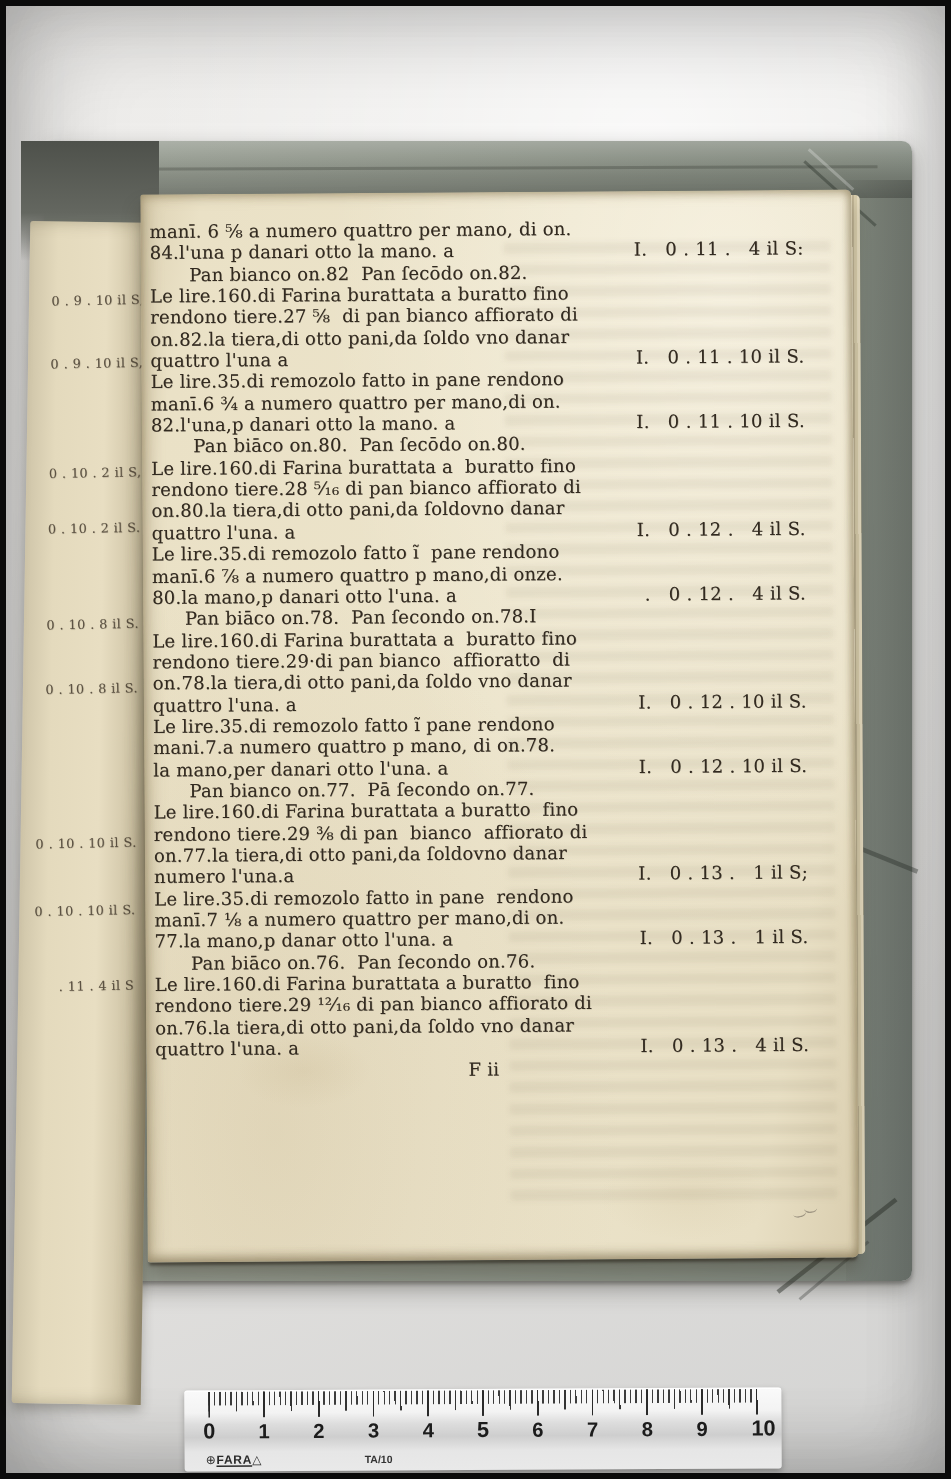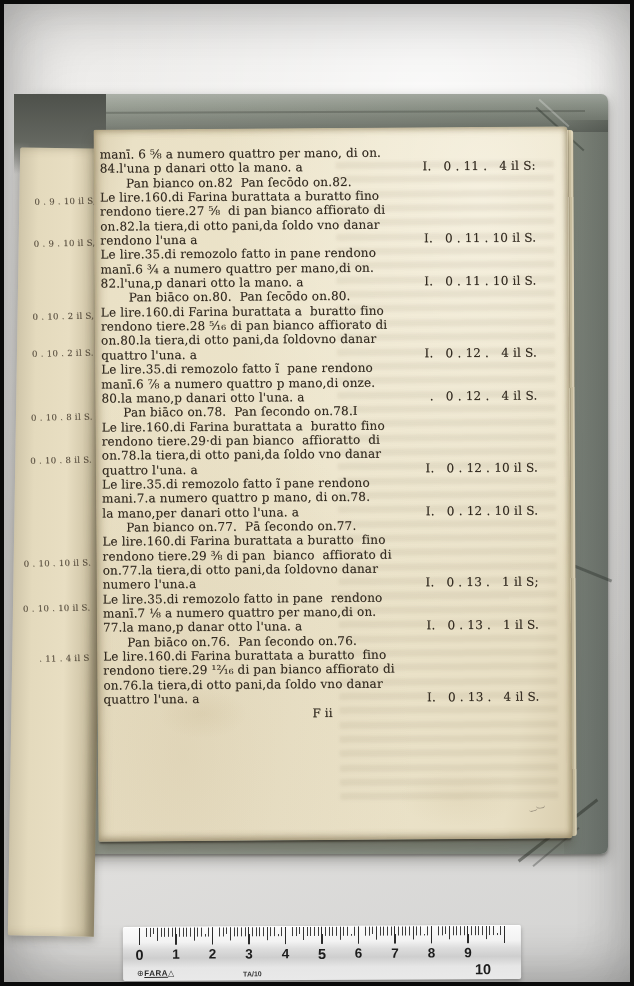--- a/index.html
+++ b/index.html
@@ -123,21 +123,21 @@
     <div class="bleed"></div>
     <div class="stain" style="left:60px;top:560px;width:90px;height:50px;background:radial-gradient(rgba(165,140,90,0.10),transparent 70%);"></div>
     <div class="stain" style="left:300px;top:640px;width:120px;height:60px;background:radial-gradient(rgba(165,140,90,0.08),transparent 70%);"></div>
     <div class="textblock" id="textblock">
         <div class="row body"><span>manī. 6 ⅝ a numero quattro per mano, di on.</span></div>
         <div class="row value"><span>84.l'una p danari otto la mano. a</span><span class="val">I.   0 . 11 .   4 il S:</span></div>
         <div class="row header"><span>Pan bianco on.82  Pan ſecōdo on.82.</span></div>
         <div class="row body"><span>Le lire.160.di Farina burattata a buratto fino</span></div>
         <div class="row body"><span>rendono tiere.27 ⅝  di pan bianco affiorato di</span></div>
         <div class="row body"><span>on.82.la tiera,di otto pani,da ſoldo vno danar</span></div>
-        <div class="row value"><span>rendono l'una a</span><span class="val">I.   0 . 11 . 10 il S.</span></div>
+        <div class="row value"><span>quattro l'una a</span><span class="val">I.   0 . 11 . 10 il S.</span></div>
         <div class="row body"><span>Le lire.35.di remozolo fatto in pane rendono</span></div>
         <div class="row body"><span>manī.6 ¾ a numero quattro per mano,di on.</span></div>
         <div class="row value"><span>82.l'una,p danari otto la mano. a</span><span class="val">I.   0 . 11 . 10 il S.</span></div>
         <div class="row header"><span>Pan biāco on.80.  Pan ſecōdo on.80.</span></div>
         <div class="row body"><span>Le lire.160.di Farina burattata a  buratto fino</span></div>
         <div class="row body"><span>rendono tiere.28 ⁵⁄₁₆ di pan bianco affiorato di</span></div>
         <div class="row body"><span>on.80.la tiera,di otto pani,da ſoldovno danar</span></div>
         <div class="row value"><span>quattro l'una. a</span><span class="val">I.   0 . 12 .   4 il S.</span></div>
         <div class="row body"><span>Le lire.35.di remozolo fatto ĩ  pane rendono</span></div>
         <div class="row body"><span>manī.6 ⅞ a numero quattro p mano,di onze.</span></div>
@@ -181,18 +181,18 @@
         <span class="rnum major" style="left: 16.5px;">0</span>
         <span class="rnum" style="left: 53px;">1</span>
         <span class="rnum" style="left: 89.5px;">2</span>
         <span class="rnum" style="left: 126px;">3</span>
         <span class="rnum" style="left: 162.5px;">4</span>
         <span class="rnum major" style="left: 199px;">5</span>
         <span class="rnum" style="left: 235.5px;">6</span>
         <span class="rnum" style="left: 272px;">7</span>
         <span class="rnum" style="left: 308.5px;">8</span>
         <span class="rnum" style="left: 345px;">9</span>
-        <span class="rnum major" style="left: 360px; margin-top: 16px;">10</span>
+        <span class="rnum major" style="left: 386px;">10</span>
       </div>
     <div class="rbrand"><span>⊕</span><span class="nm">FARA</span><span>△</span></div>
     <div class="rmodel">TA/10</div>
   </div>
 </div>
 
 </body></html>

